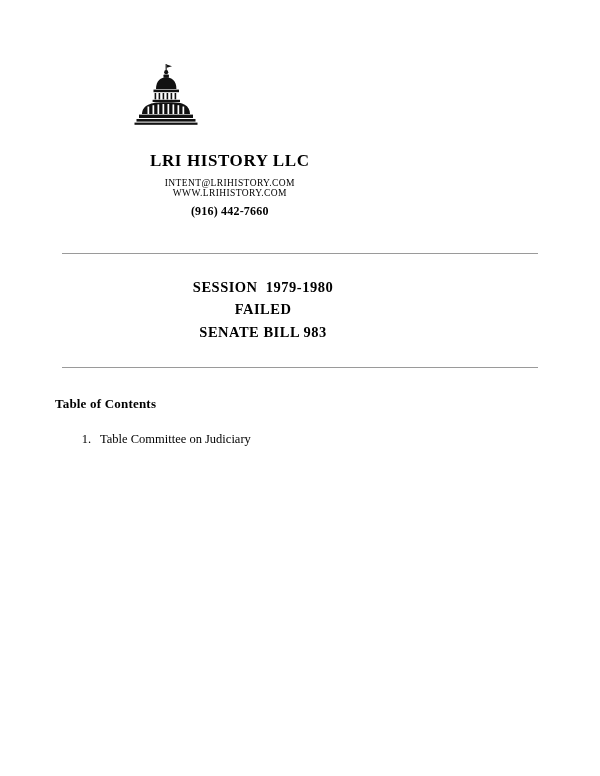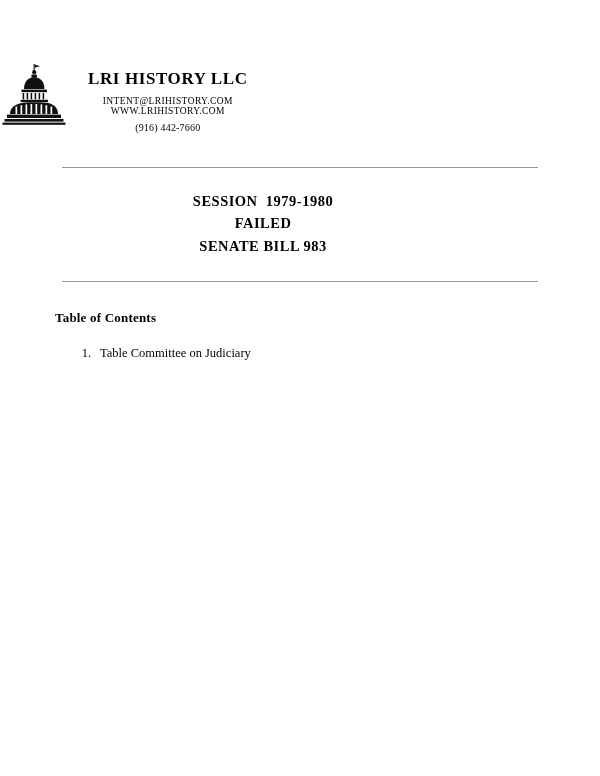--- a/index.html
+++ b/index.html
@@ -18,24 +18,26 @@
   .page {
     width: 600px;
     height: 776px;
     box-sizing: border-box;
     position: relative;
   }
 
   
   .letterhead {
     display: flex;
-    flex-direction: row;
+    flex-direction: column;
     align-items: flex-start;
     justify-content: flex-start;
     padding-top: 58px;
+    padding-left: 132px;
+    gap: 8px;
   }
   .logo {
     width: 70px;
     height: 70px;
     flex: 0 0 auto;
     margin-top: 4px;
   }
   .brand-block {
     flex: 0 0 auto;
     text-align: center;
@@ -55,24 +57,25 @@
     letter-spacing: 0.4px;
     margin-top: 7px;
     white-space: nowrap;
   }
   .brand-site {
     font-size: 9.5px;
     letter-spacing: 0.4px;
     white-space: nowrap;
   }
   .brand-phone {
-    font-size: 10px;
+    font-size: 12px;
     letter-spacing: 0.2px;
     margin-top: 6px;
     white-space: nowrap;
+    font-weight: bold;
   }
 
   
   .rule {
     border: 0;
     border-top: 1px solid #9a9a9a;
     margin: 0 62px;
   }
   .rule.top { margin-top: 34px; }
   .rule.bottom { margin-top: 24px; }

